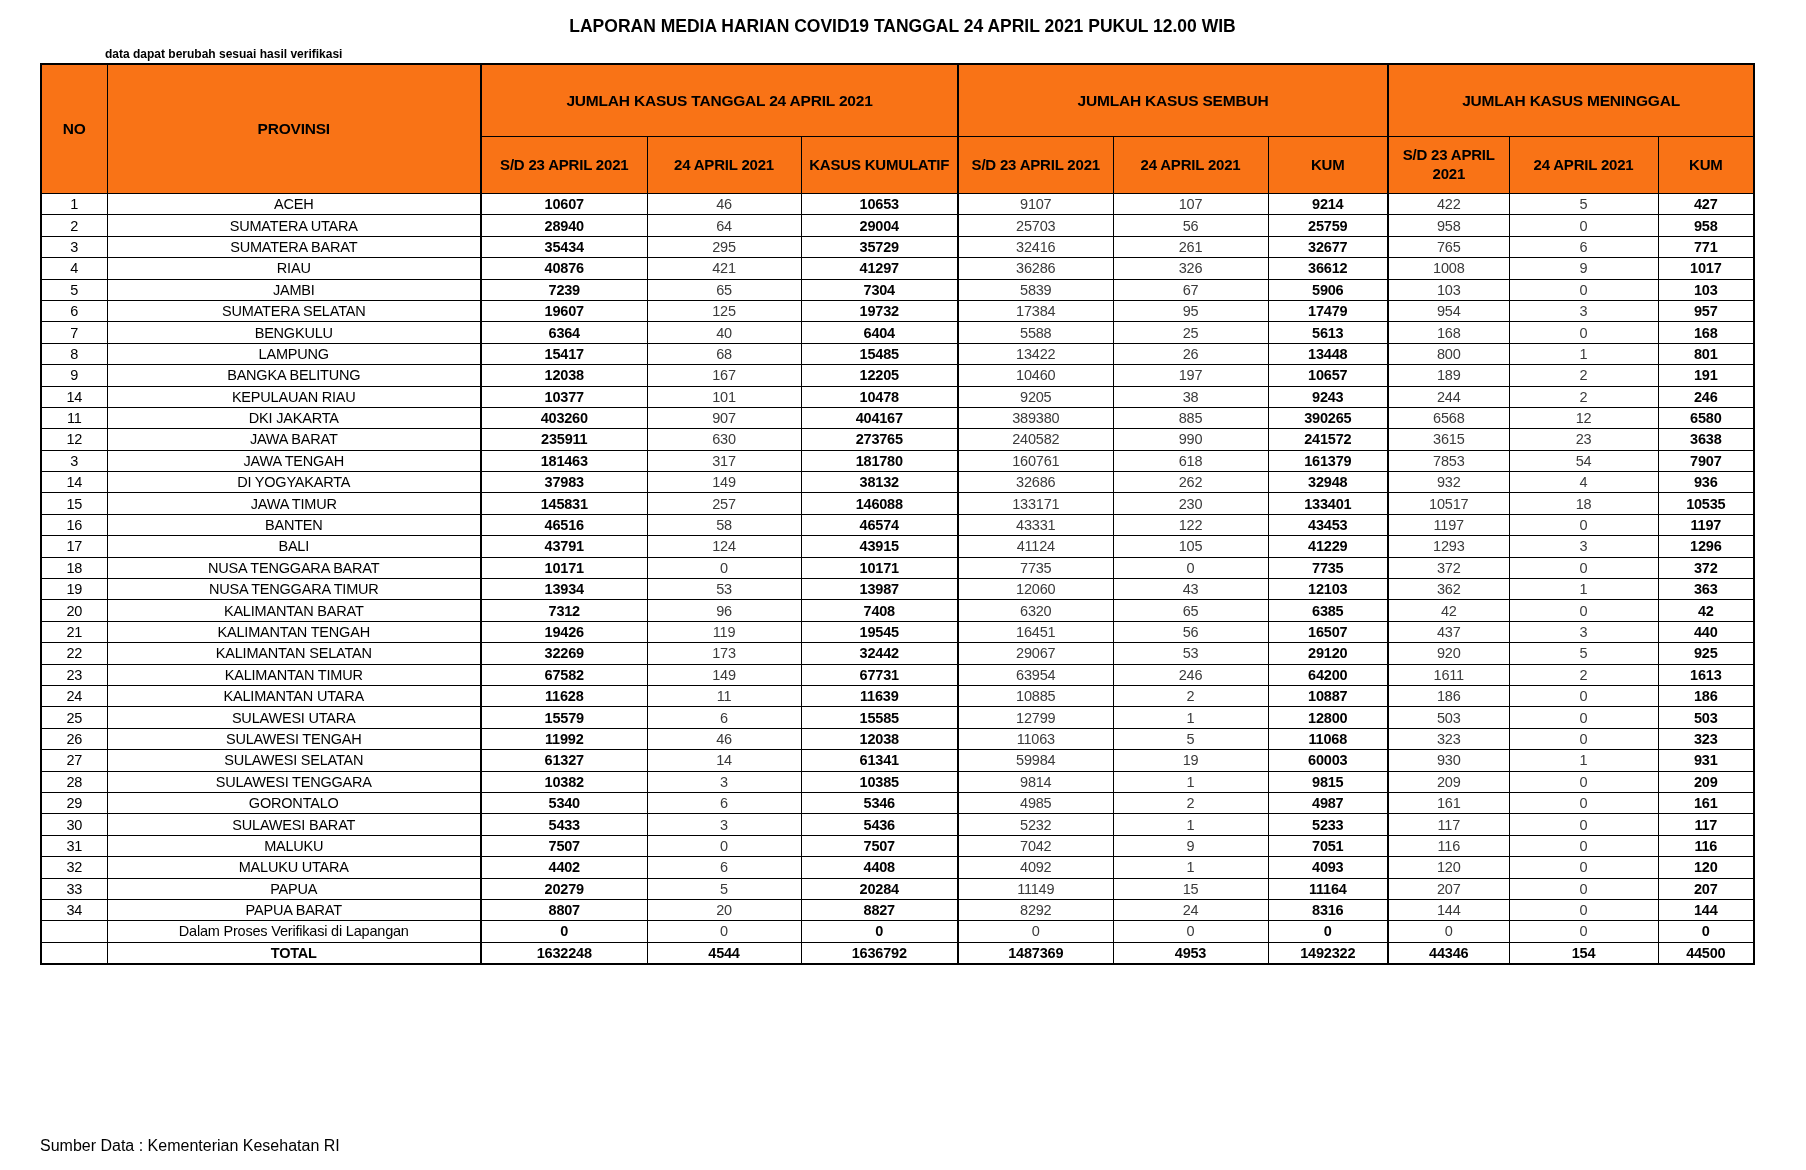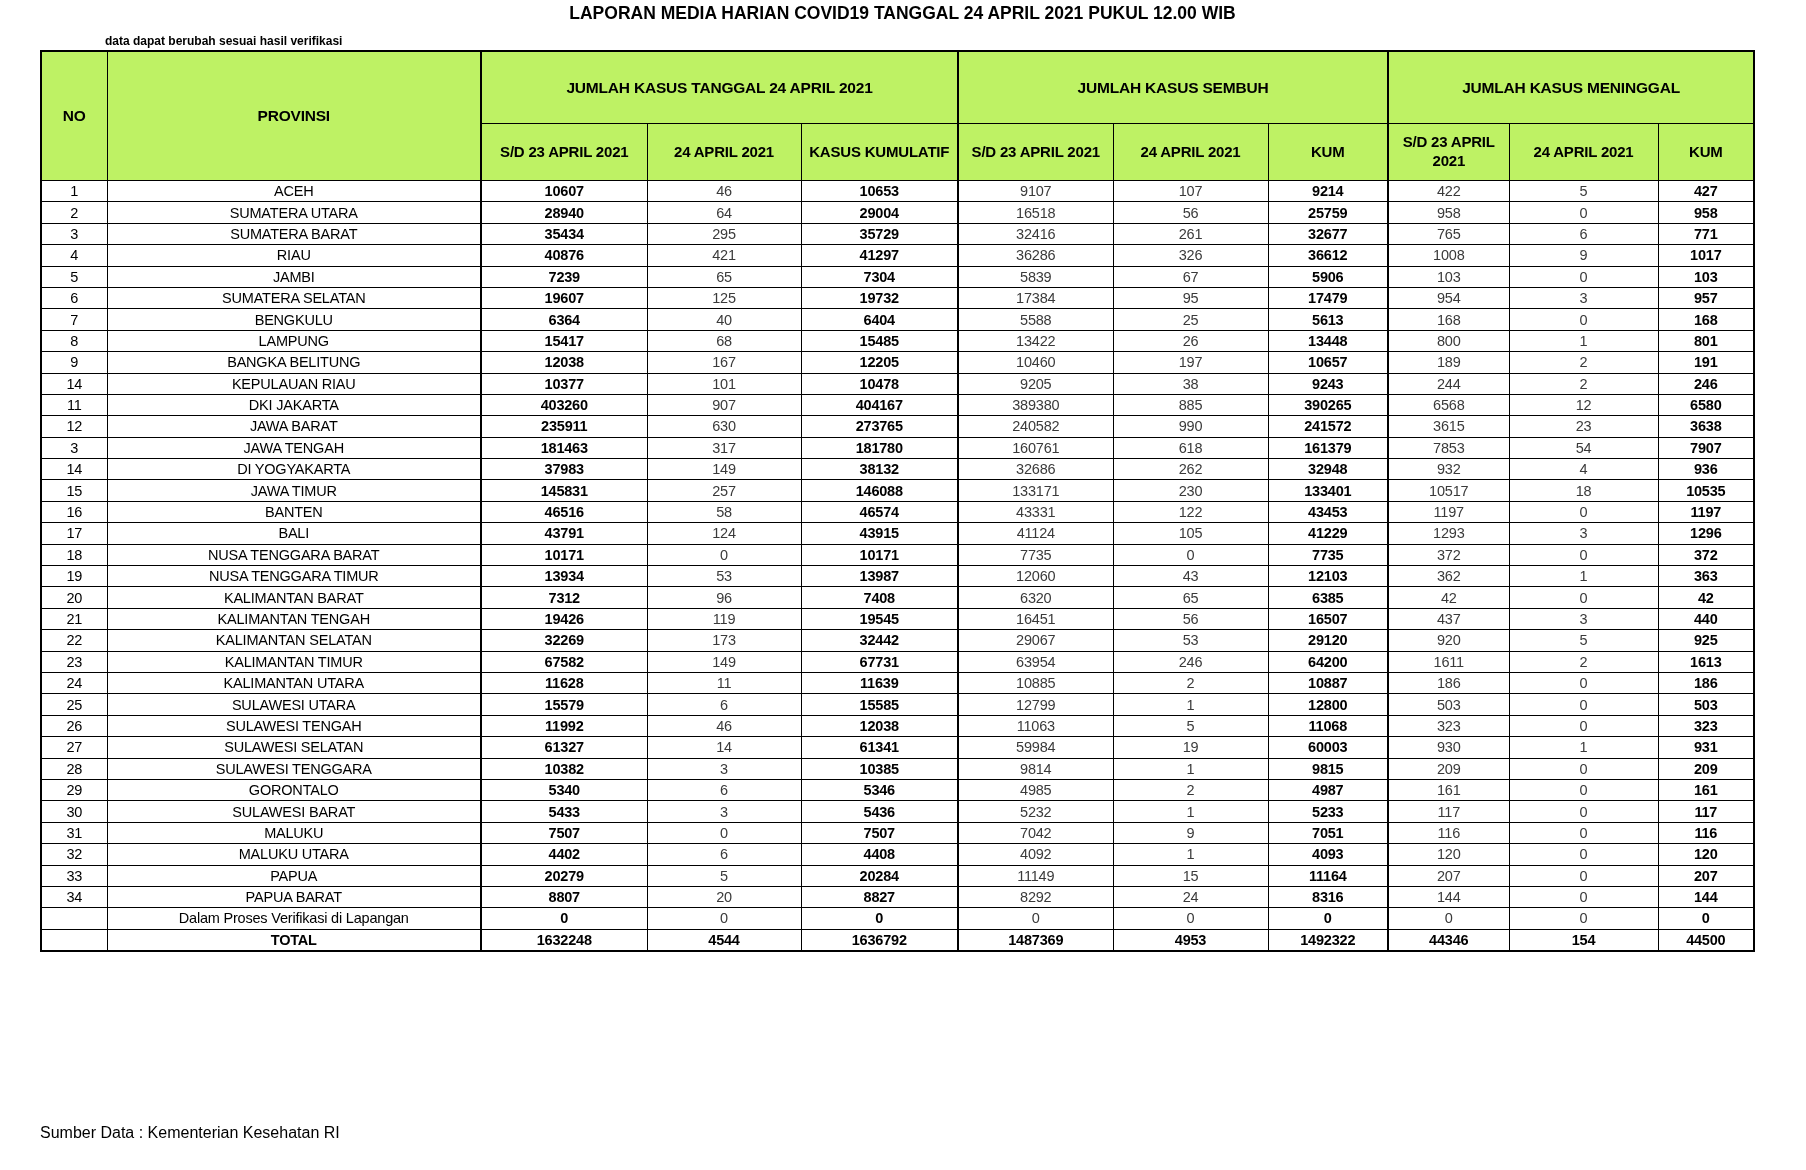--- a/index.html
+++ b/index.html
@@ -3,21 +3,21 @@
 <meta charset="utf-8">
 <style>
   html,body{margin:0;padding:0;background:#ffffff;}
   body{
     width:1806px;height:1170px;
     font-family:"Liberation Sans", sans-serif;
     color:#000;
     position:relative;
     overflow:hidden;
   }
-  .page{padding-top:3px;}
+  .page{padding-top:16px;}
   .title{
     width:1713px;margin-left:46px;
     text-align:center;
     font-size:17.5px;font-weight:bold;
     letter-spacing:0px;
   }
   .note{
     margin:10px 0 2px 105px;
     font-size:12px;font-weight:bold;
   }
@@ -29,21 +29,21 @@
     background:#fff;
   }
   th,td{
     border:1px solid #000;
     padding:0 4px;
     overflow:hidden;
     white-space:nowrap;
   }
   table{border:2px solid #000;}
   thead th{
-    background:#bef264;
+    background:#f97316;
     font-weight:bold;
     text-align:center;
     letter-spacing:-0.2px;
   }
   thead tr.group-row th{height:71px;font-size:15.5px;}
   thead tr.sub-row th{height:56px;font-size:15px;white-space:normal;line-height:1.25;}
   thead th.span2{font-size:15.5px;}
   
   thead tr.group-row th:nth-child(3),
   thead tr.group-row th:nth-child(4),
@@ -122,21 +122,21 @@
           <td class="c-num">422</td>
           <td class="c-num">5</td>
           <td class="c-num b">427</td>
         </tr>
         <tr>
           <td class="c-no">2</td>
           <td class="c-prov">SUMATERA UTARA</td>
           <td class="c-num b">28940</td>
           <td class="c-num">64</td>
           <td class="c-num b">29004</td>
-          <td class="c-num">16518</td>
+          <td class="c-num">25703</td>
           <td class="c-num">56</td>
           <td class="c-num b">25759</td>
           <td class="c-num">958</td>
           <td class="c-num">0</td>
           <td class="c-num b">958</td>
         </tr>
         <tr>
           <td class="c-no">3</td>
           <td class="c-prov">SUMATERA BARAT</td>
           <td class="c-num b">35434</td>

